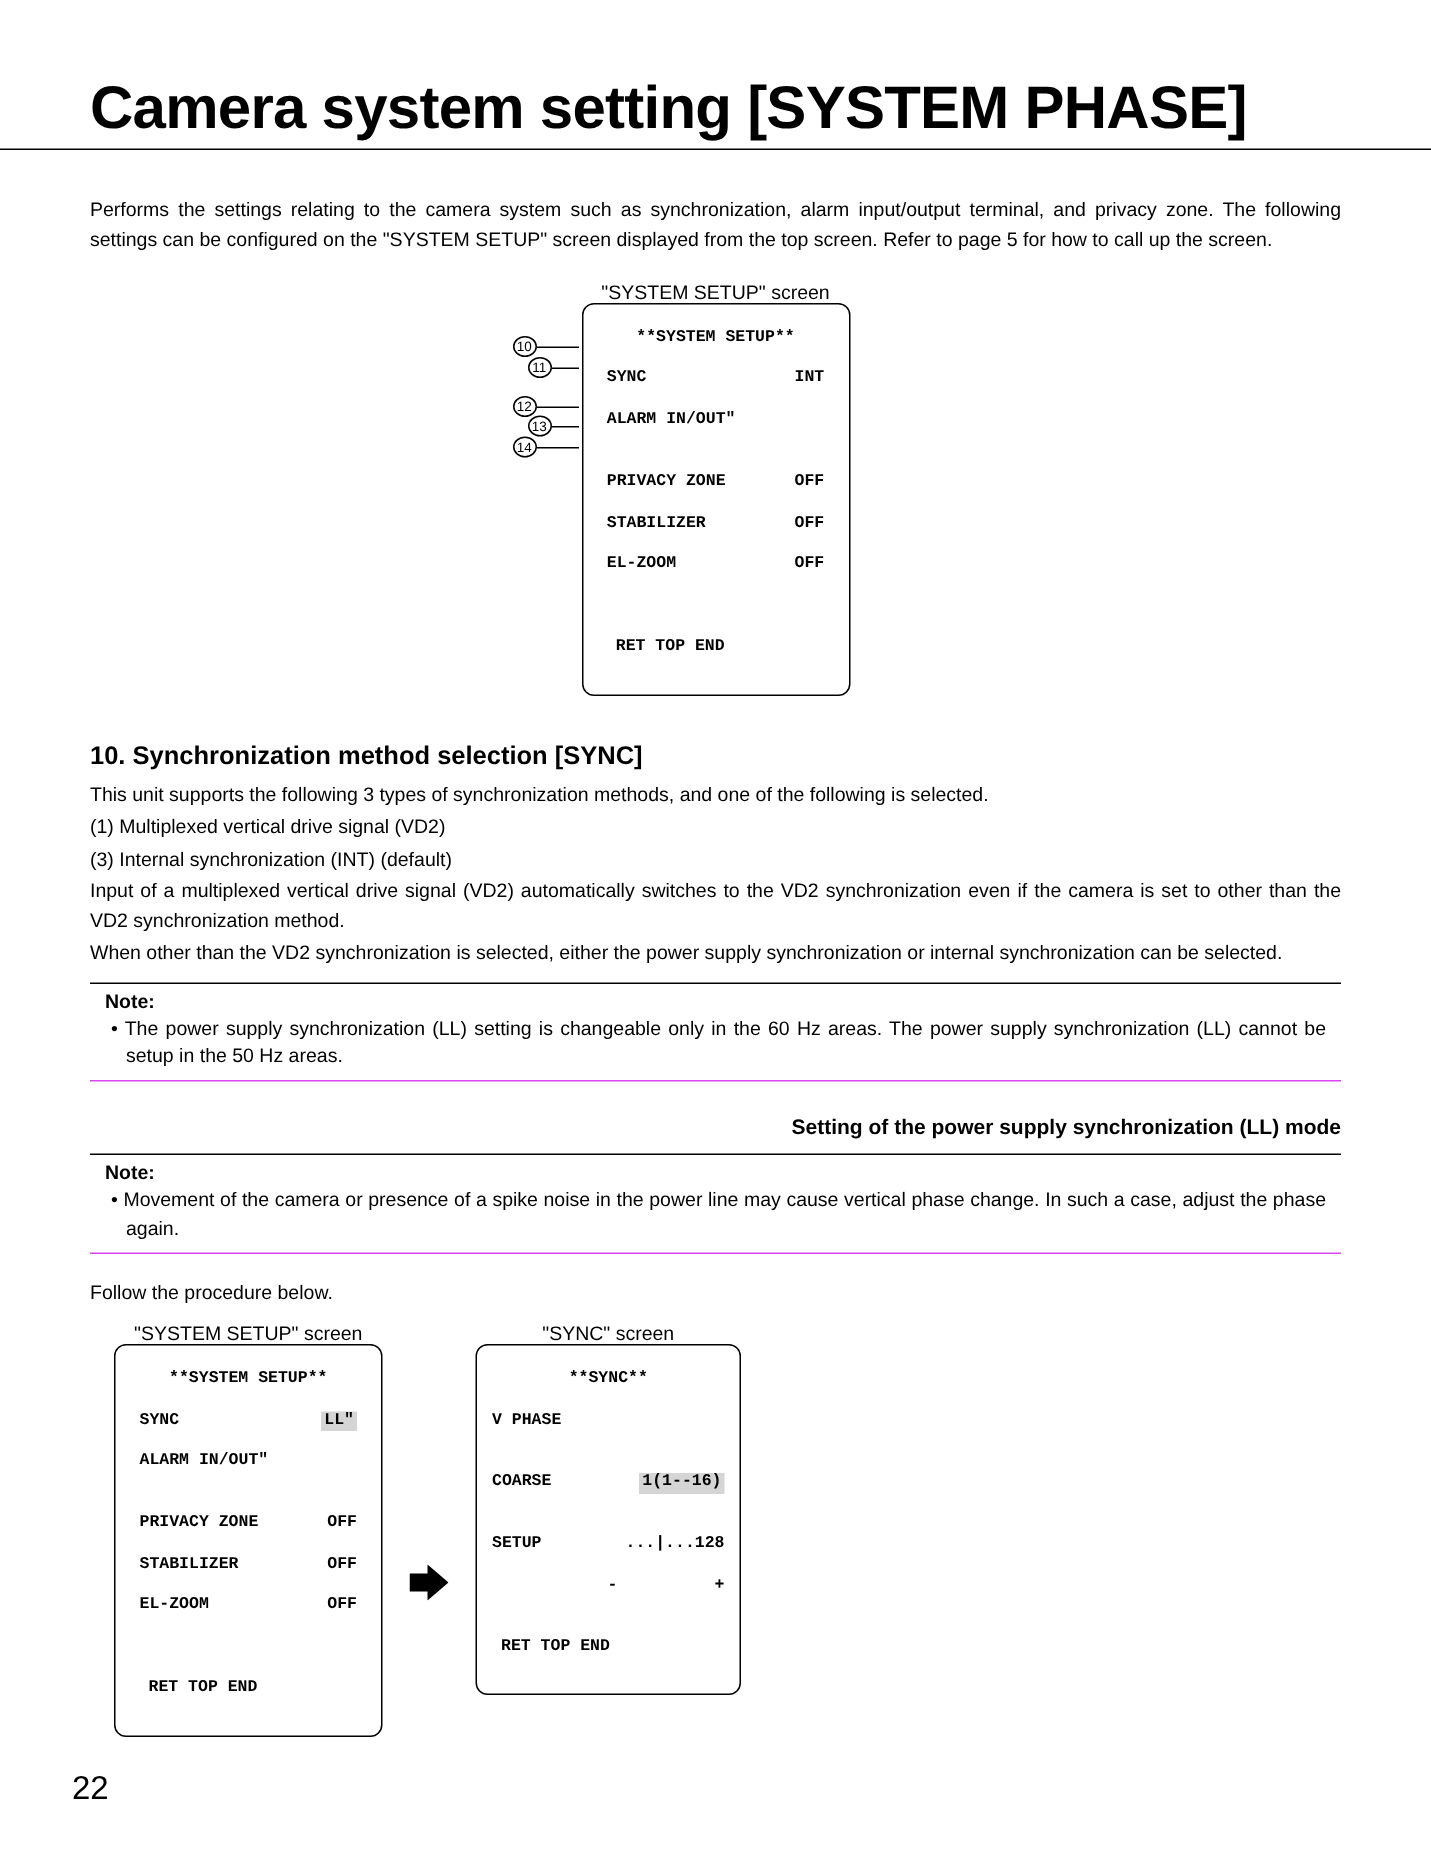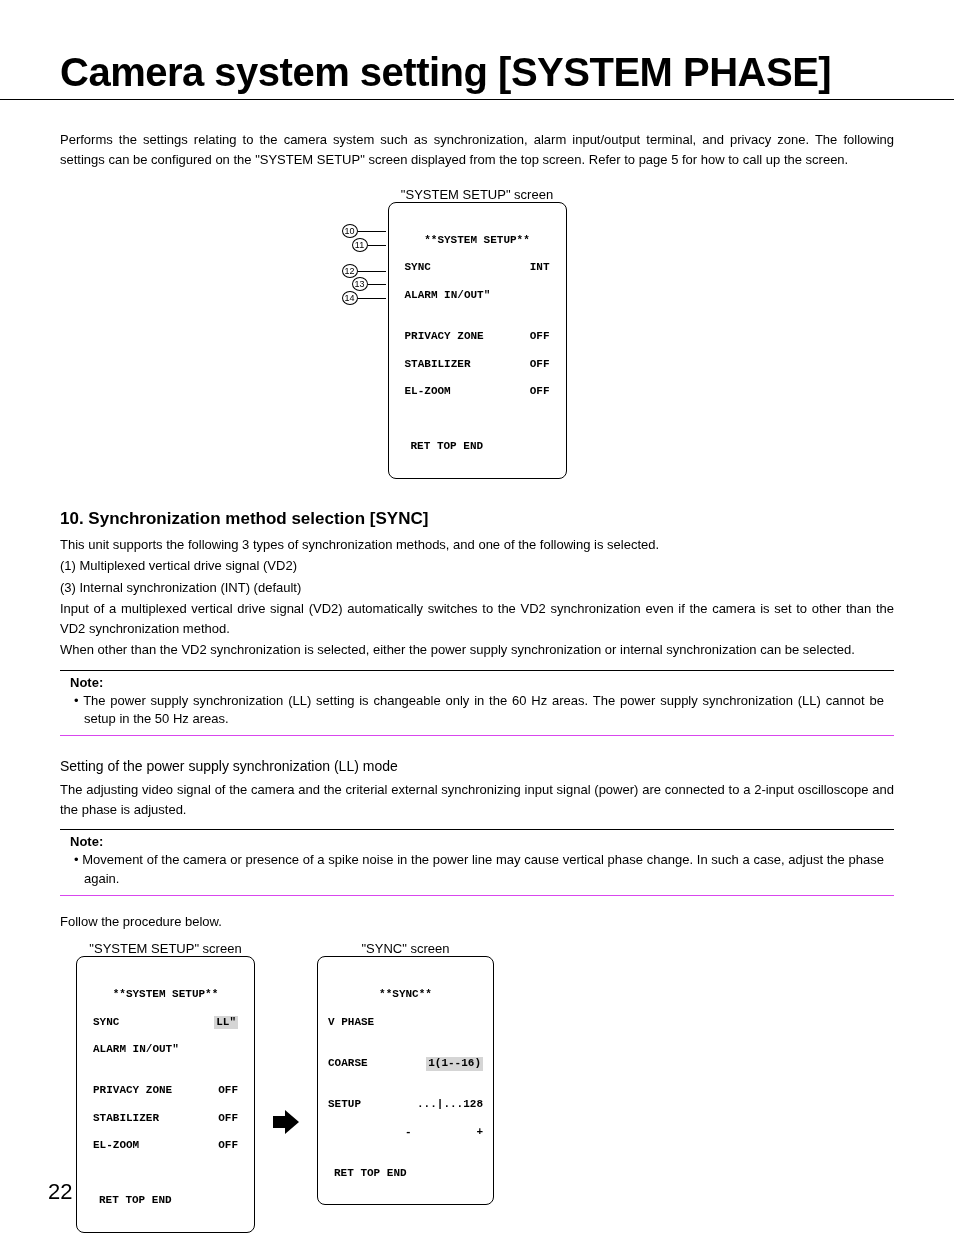--- a/index.html
+++ b/index.html
@@ -45,21 +45,21 @@
     margin-bottom: 0px;
   }
   .osd-container {
     display: inline-block;
     position: relative;
   }
   .osd {
     display: inline-block;
     border: 1px solid #000;
     border-radius: 8px;
-    padding: 17px 16px 10px 16px;
+    padding: 2px 16px 10px 16px;
     font-family: "Courier New", monospace;
     font-weight: bold;
     font-size: 11px;
     line-height: 1.25;
     text-align: left;
     white-space: pre;
     min-width: 145px;
     min-height: 120px;
     box-sizing: content-box;
   }
@@ -98,22 +98,23 @@
   }
 
   
   h2.section {
     font-size: 17px;
     font-weight: bold;
     margin: 18px 0 6px 0;
   }
   h3.subsection {
     font-size: 14px;
-    font-weight: normal;
+    font-weight: bold;
     margin: 22px 0 6px 0;
+    text-align: right;
   }
   .body-text {
     font-size: 13px;
     line-height: 1.5;
     margin: 0 0 2px 0;
     text-align: justify;
   }
   .list-item {
     font-size: 13px;
     line-height: 1.5;
@@ -224,21 +225,20 @@
   <p class="list-item">(3)  Internal synchronization (INT) (default)</p>
   <p class="body-text">Input of a multiplexed vertical drive signal (VD2) automatically switches to the VD2 synchronization even if the camera is set to other than the VD2 synchronization method.</p>
   <p class="body-text">When other than the VD2 synchronization is selected, either the power supply synchronization or internal synchronization can be selected.</p>
 
   <div class="note-box">
     <span class="note-label">Note:</span>
     <div class="note-body">• The power supply synchronization (LL) setting is changeable only in the 60 Hz areas. The power supply synchronization (LL) cannot be setup in the 50 Hz areas.</div>
   </div>
 
   <h3 class="subsection">Setting of the power supply synchronization (LL) mode</h3>
-  <p class="body-text">The adjusting video signal of the camera and the criterial external synchronizing input signal (power) are connected to a 2-input oscilloscope and the phase is adjusted.</p>
 
   <div class="note-box">
     <span class="note-label">Note:</span>
     <div class="note-body">• Movement of the camera or presence of a spike noise in the power line may cause vertical phase change. In such a case, adjust the phase again.</div>
   </div>
 
   <p class="body-text" style="margin-top:14px;">Follow the procedure below.</p>
 
   <div class="screens-row">
 

